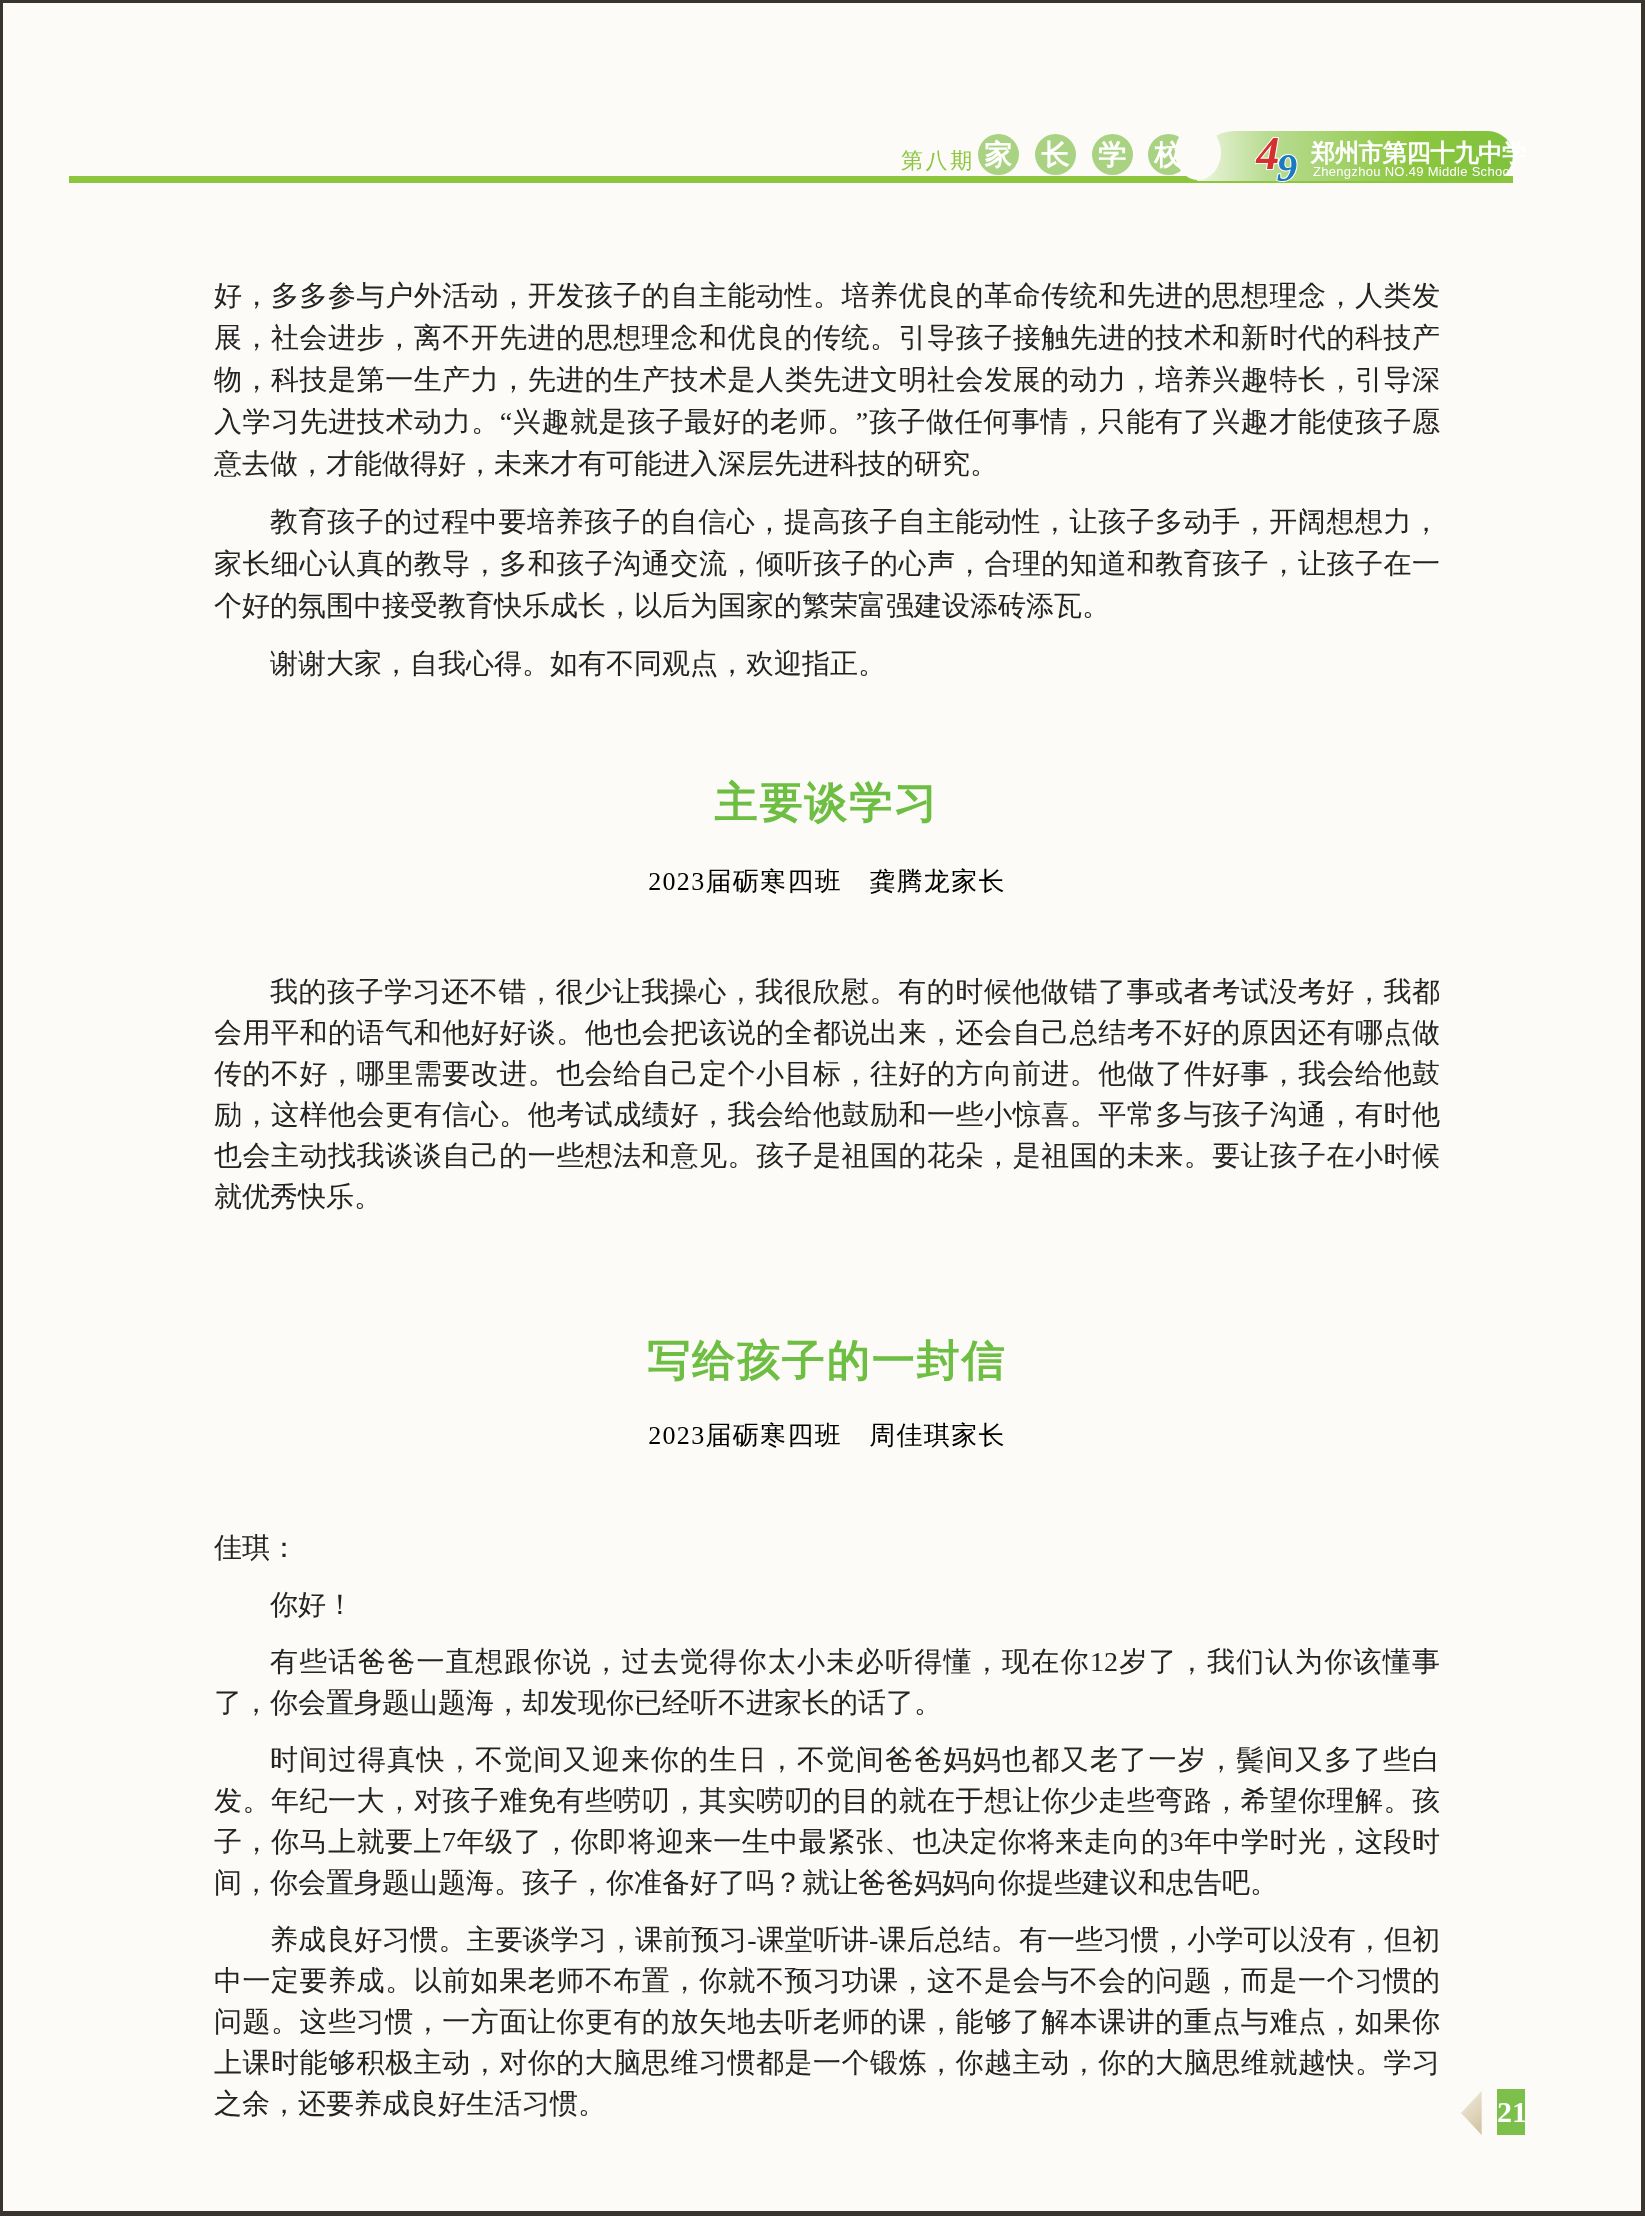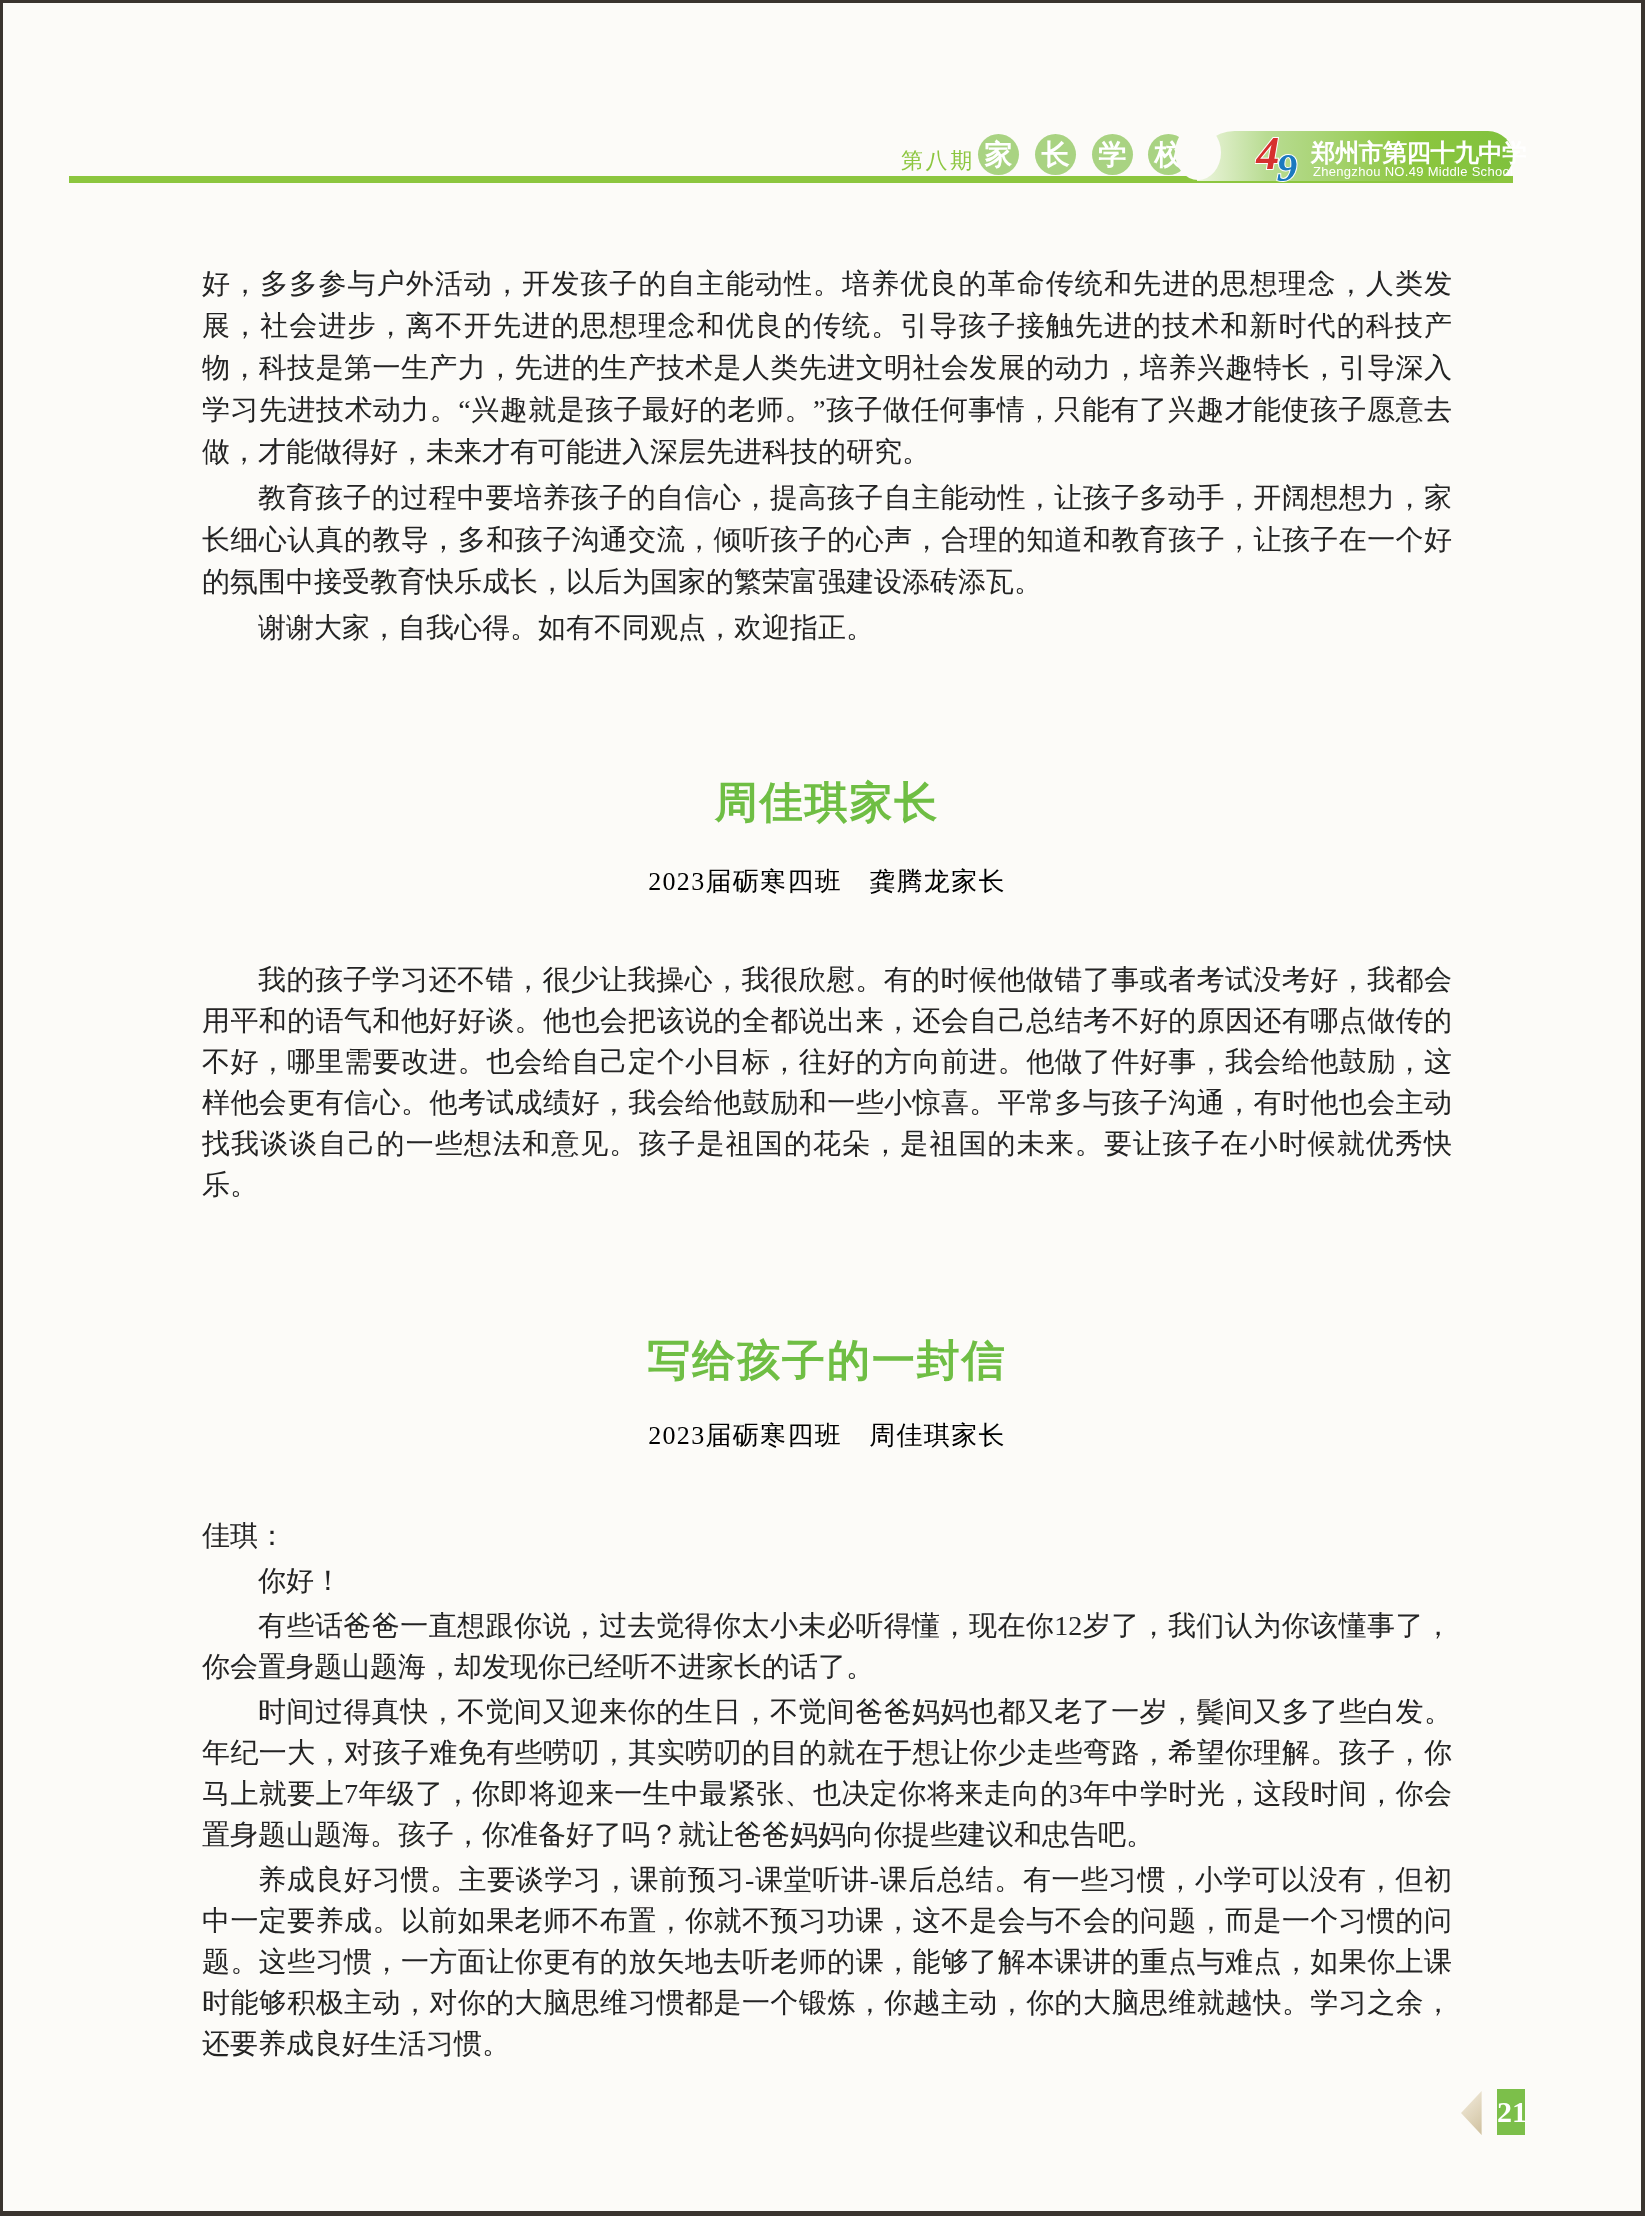--- a/index.html
+++ b/index.html
@@ -50,21 +50,21 @@
     font-size:24.5px;font-weight:bold;color:#ffffff;letter-spacing:-0.6px;white-space:nowrap;
     font-family:"Liberation Serif", serif;
   }
   .school-en{
     position:absolute;left:1310px;top:161px;z-index:4;
     font-family:"Liberation Sans", sans-serif;
     font-size:13px;color:#ffffff;letter-spacing:0.3px;white-space:nowrap;
   }
   
   .textcol{position:absolute;left:195px;width:1258px;}
-  .textcol p{margin:4px;font-size:28px;text-align:justify;color:#232323;}
+  .textcol p{margin:16px;font-size:28px;text-align:justify;color:#232323;}
   .a1{top:256px;}
   .a1 p{line-height:42px;}
   .a2{top:952px;}
   .a2 p{line-height:41px;}
   .letter{top:1508px;}
   .letter p{line-height:41px;}
   .indent{text-indent:2em;}
   .section-title{
     position:absolute;left:195px;width:1258px;text-align:center;
     font-size:43px;font-weight:bold;color:#6fbe44;letter-spacing:1.9px;
@@ -122,21 +122,21 @@
 
   <div class="school-cn">郑州市第四十九中学</div>
   <div class="school-en">Zhengzhou NO.49 Middle School</div>
 
   <div class="textcol a1">
     <p>好，多多参与户外活动，开发孩子的自主能动性。培养优良的革命传统和先进的思想理念，人类发展，社会进步，离不开先进的思想理念和优良的传统。引导孩子接触先进的技术和新时代的科技产物，科技是第一生产力，先进的生产技术是人类先进文明社会发展的动力，培养兴趣特长，引导深入学习先进技术动力。“兴趣就是孩子最好的老师。”孩子做任何事情，只能有了兴趣才能使孩子愿意去做，才能做得好，未来才有可能进入深层先进科技的研究。</p>
     <p class="indent">教育孩子的过程中要培养孩子的自信心，提高孩子自主能动性，让孩子多动手，开阔想想力，家长细心认真的教导，多和孩子沟通交流，倾听孩子的心声，合理的知道和教育孩子，让孩子在一个好的氛围中接受教育快乐成长，以后为国家的繁荣富强建设添砖添瓦。</p>
     <p class="indent">谢谢大家，自我心得。如有不同观点，欢迎指正。</p>
   </div>
 
-  <div class="section-title t1">周佳琪家长</div>
+  <div class="section-title t1">主要谈学习</div>
   <div class="byline b1">2023届砺寒四班　龚腾龙家长</div>
   <div class="textcol a2">
     <p class="indent">我的孩子学习还不错，很少让我操心，我很欣慰。有的时候他做错了事或者考试没考好，我都会用平和的语气和他好好谈。他也会把该说的全都说出来，还会自己总结考不好的原因还有哪点做传的不好，哪里需要改进。也会给自己定个小目标，往好的方向前进。他做了件好事，我会给他鼓励，这样他会更有信心。他考试成绩好，我会给他鼓励和一些小惊喜。平常多与孩子沟通，有时他也会主动找我谈谈自己的一些想法和意见。孩子是祖国的花朵，是祖国的未来。要让孩子在小时候就优秀快乐。</p>
   </div>
 
   <div class="section-title t2">写给孩子的一封信</div>
   <div class="byline b2">2023届砺寒四班　周佳琪家长</div>
   <div class="textcol letter">
     <p>佳琪：</p>
     <p class="indent">你好！</p>

